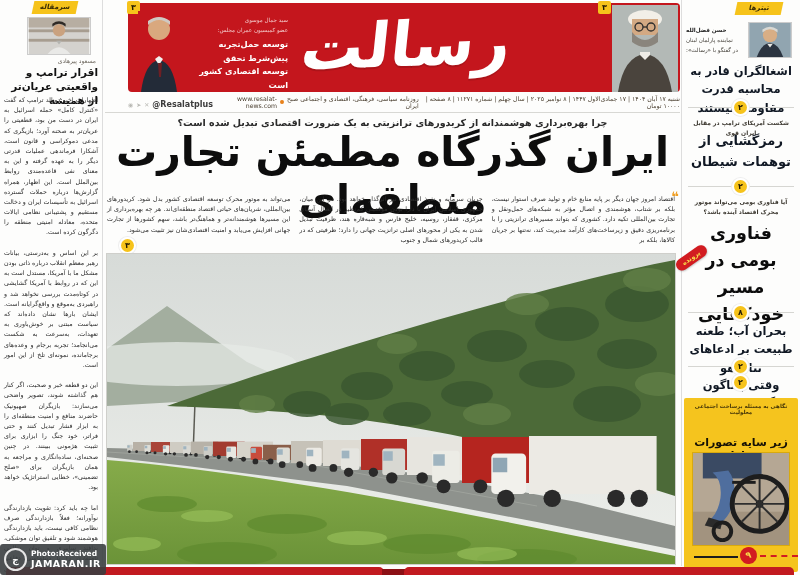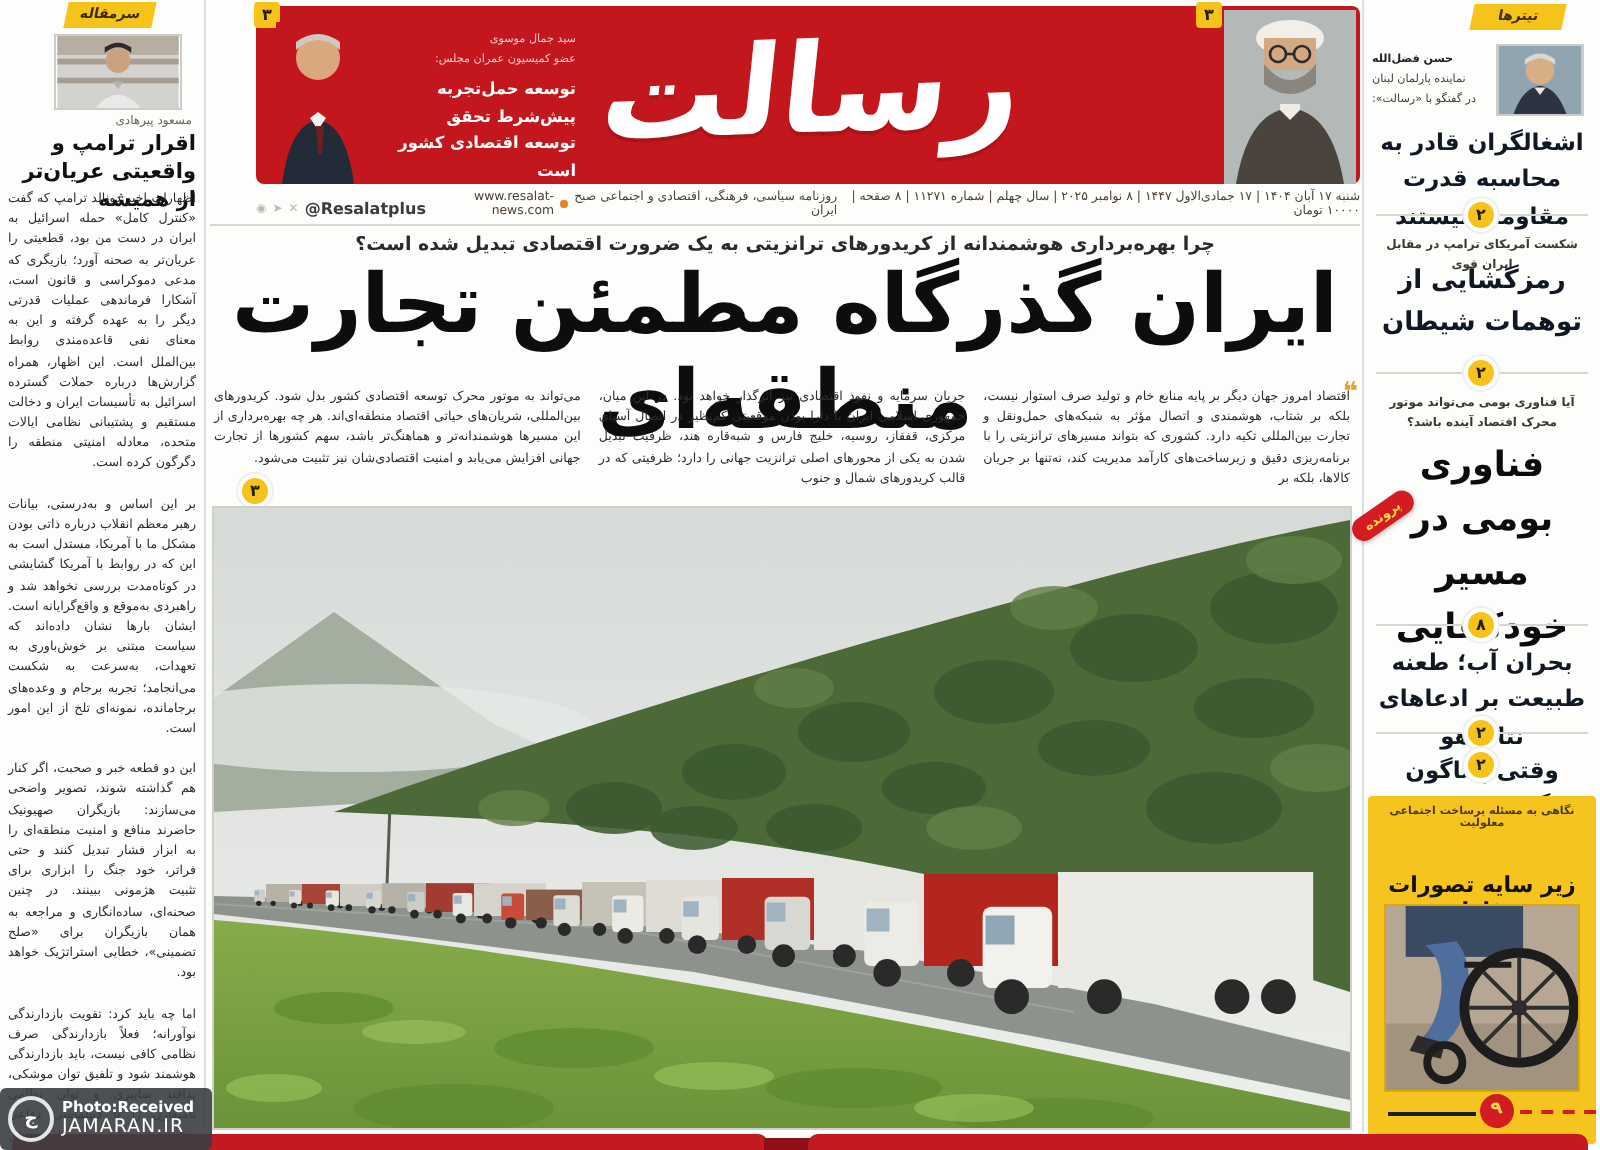--- a/index.html
+++ b/index.html
@@ -69,21 +69,21 @@
   
   .photo-frame { position:absolute; left:106px; top:253px; width:570px; height:312px;
                  border:1px solid #cfcfcb; background:#dfe3de; }
 
   
   .wm { position:absolute; left:0; top:544px; width:106px; height:31px; background:rgba(58,62,64,.9);
         border-radius:3px; display:flex; align-items:center; gap:4px; padding:2px 4px; z-index:5; }
   .wm-logo { width:23px; height:23px; border:2px solid #e6e6e6; border-radius:50%; color:#fff;
              font-size:9px; font-weight:bold; text-align:center; line-height:20px; flex:none; }
   .wm-t1 { font-size:7.5px; font-weight:bold; color:#fff; line-height:1.2; }
-  .wm-t2 { font-size:9.5px; font-weight:normal; color:#fff; line-height:1.2; letter-spacing:.5px; }
+  .wm-t2 { font-size:9.5px; font-weight:bold; color:#fff; line-height:1.2; letter-spacing:.5px; }
 
   
   .sidebar { position:absolute; left:684px; top:0; width:114px; }
   .sb-tag { position:absolute; left:52px; top:2px; width:46px; height:13px; background:#f6c31b;
             color:#3a2d05; font-size:7px; font-weight:bold; text-align:center; line-height:13px;
             transform:skewX(-12deg); }
   .sb-photo { position:absolute; left:64px; top:22px; width:44px; height:36px; border:1px solid #ccc; }
   .sb-cap { position:absolute; left:2px; top:25px; width:60px; direction:rtl; text-align:left;
             font-size:5.6px; color:#44403a; line-height:1.8; }
   .sb-cap b { color:#222; }

